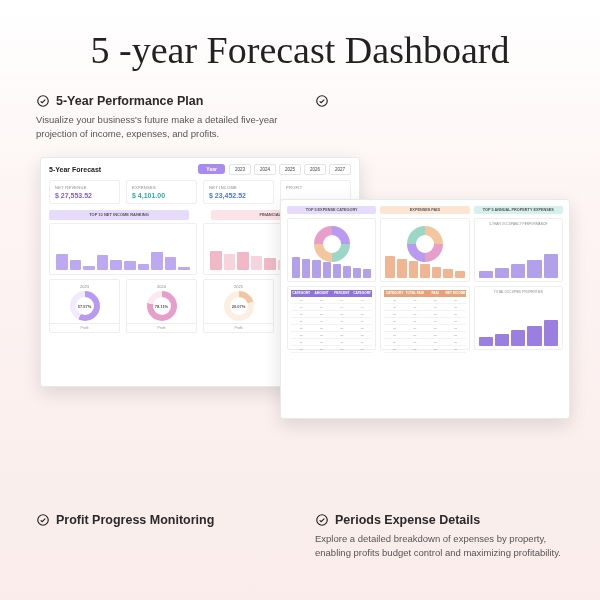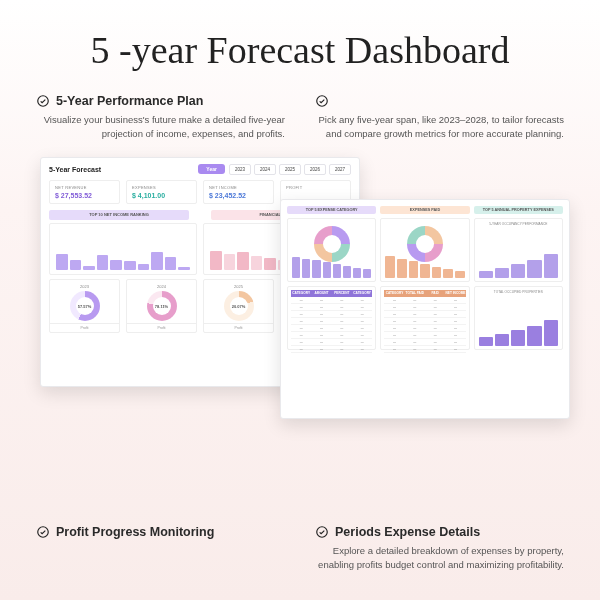--- a/index.html
+++ b/index.html
@@ -12,21 +12,21 @@
     overflow:hidden;
   }
   .title {
     font-family:Georgia,"Times New Roman",serif;
     font-size:38px;
     text-align:center;
     padding:28px 0 22px;
     font-weight:400;
   }
   .feature-row { display:flex; justify-content:space-between; padding:0 36px; gap:30px; }
-  .feature { width:255px;text-align:right; }
+  .feature { width:255px; }
   .feature-head { display:flex; align-items:center; gap:6px; font-size:12.5px; font-weight:600; color:#2a2a2a; margin-bottom:5px; }
   .feature-head svg { width:14px; height:14px; flex:0 0 14px; }
   .feature-body { font-size:9.5px; line-height:1.45; color:#555; }
 
   .stage { position:relative; width:600px; height:310px; margin-top:12px; }
   .card {
     position:absolute;
     background:#fff;
     border:1px solid #e9e9ec;
     border-radius:3px;
@@ -77,21 +77,21 @@
   .donut { width:36px; height:36px; border-radius:50%; margin:4px auto 0; position:relative; }
   .donut::after { content:""; position:absolute; inset:9px; background:#fff; border-radius:50%; }
   .mini-bars { position:absolute; left:4px; right:4px; bottom:3px; top:14px; display:flex; align-items:flex-end; gap:2px; }
   .mb { flex:1; border-radius:1px; }
   .r-table { border:1px solid #eee; border-radius:2px; height:64px; padding:3px; }
   .r-th { display:flex; font-size:3.2px; font-weight:700; color:#fff; }
   .r-th span { flex:1; text-align:center; padding:1.5px 0; }
   .r-tr { display:flex; font-size:3px; color:#666; }
   .r-tr span { flex:1; padding:1px 0; text-align:center; border-bottom:1px solid #f3f3f3; }
 
-  .bottom-row { position:absolute; bottom:28px; left:0; right:0;margin-top:28px; }
+  .bottom-row { position:absolute; bottom:40px; left:0; right:0;margin-top:28px; }
 </style>
 </head>
 <body>
 
 <h1 class="title">5 -year Forecast Dashboard</h1>
 
 <div class="feature-row">
   <div class="feature">
     <div class="feature-head">
       <svg viewBox="0 0 24 24" fill="none" stroke="#222" stroke-width="2">
@@ -102,21 +102,20 @@
     </div>
     <div class="feature-body">Visualize your business's future make a detailed five-year projection of income, expenses, and profits.</div>
   </div>
   <div class="feature">
     <div class="feature-head">
       <svg viewBox="0 0 24 24" fill="none" stroke="#222" stroke-width="2">
           <circle cx="12" cy="12" r="9"></circle>
           <path d="M8 12.5l2.5 2.5L16 9.5"></path>
         </svg>
     </div>
-    <div class="feature-body">Pick any five-year span, like 2023–2028, to tailor forecasts and compare growth metrics for more accurate planning.</div>
   </div>
 </div>
 
 <div class="stage">
 
   <div class="card card-left">
     <div class="d-head">
       <span class="d-title">5-Year Forecast</span>
       <div style="display:flex;align-items:center;gap:4px">
         <span class="year-pill">Year</span>

